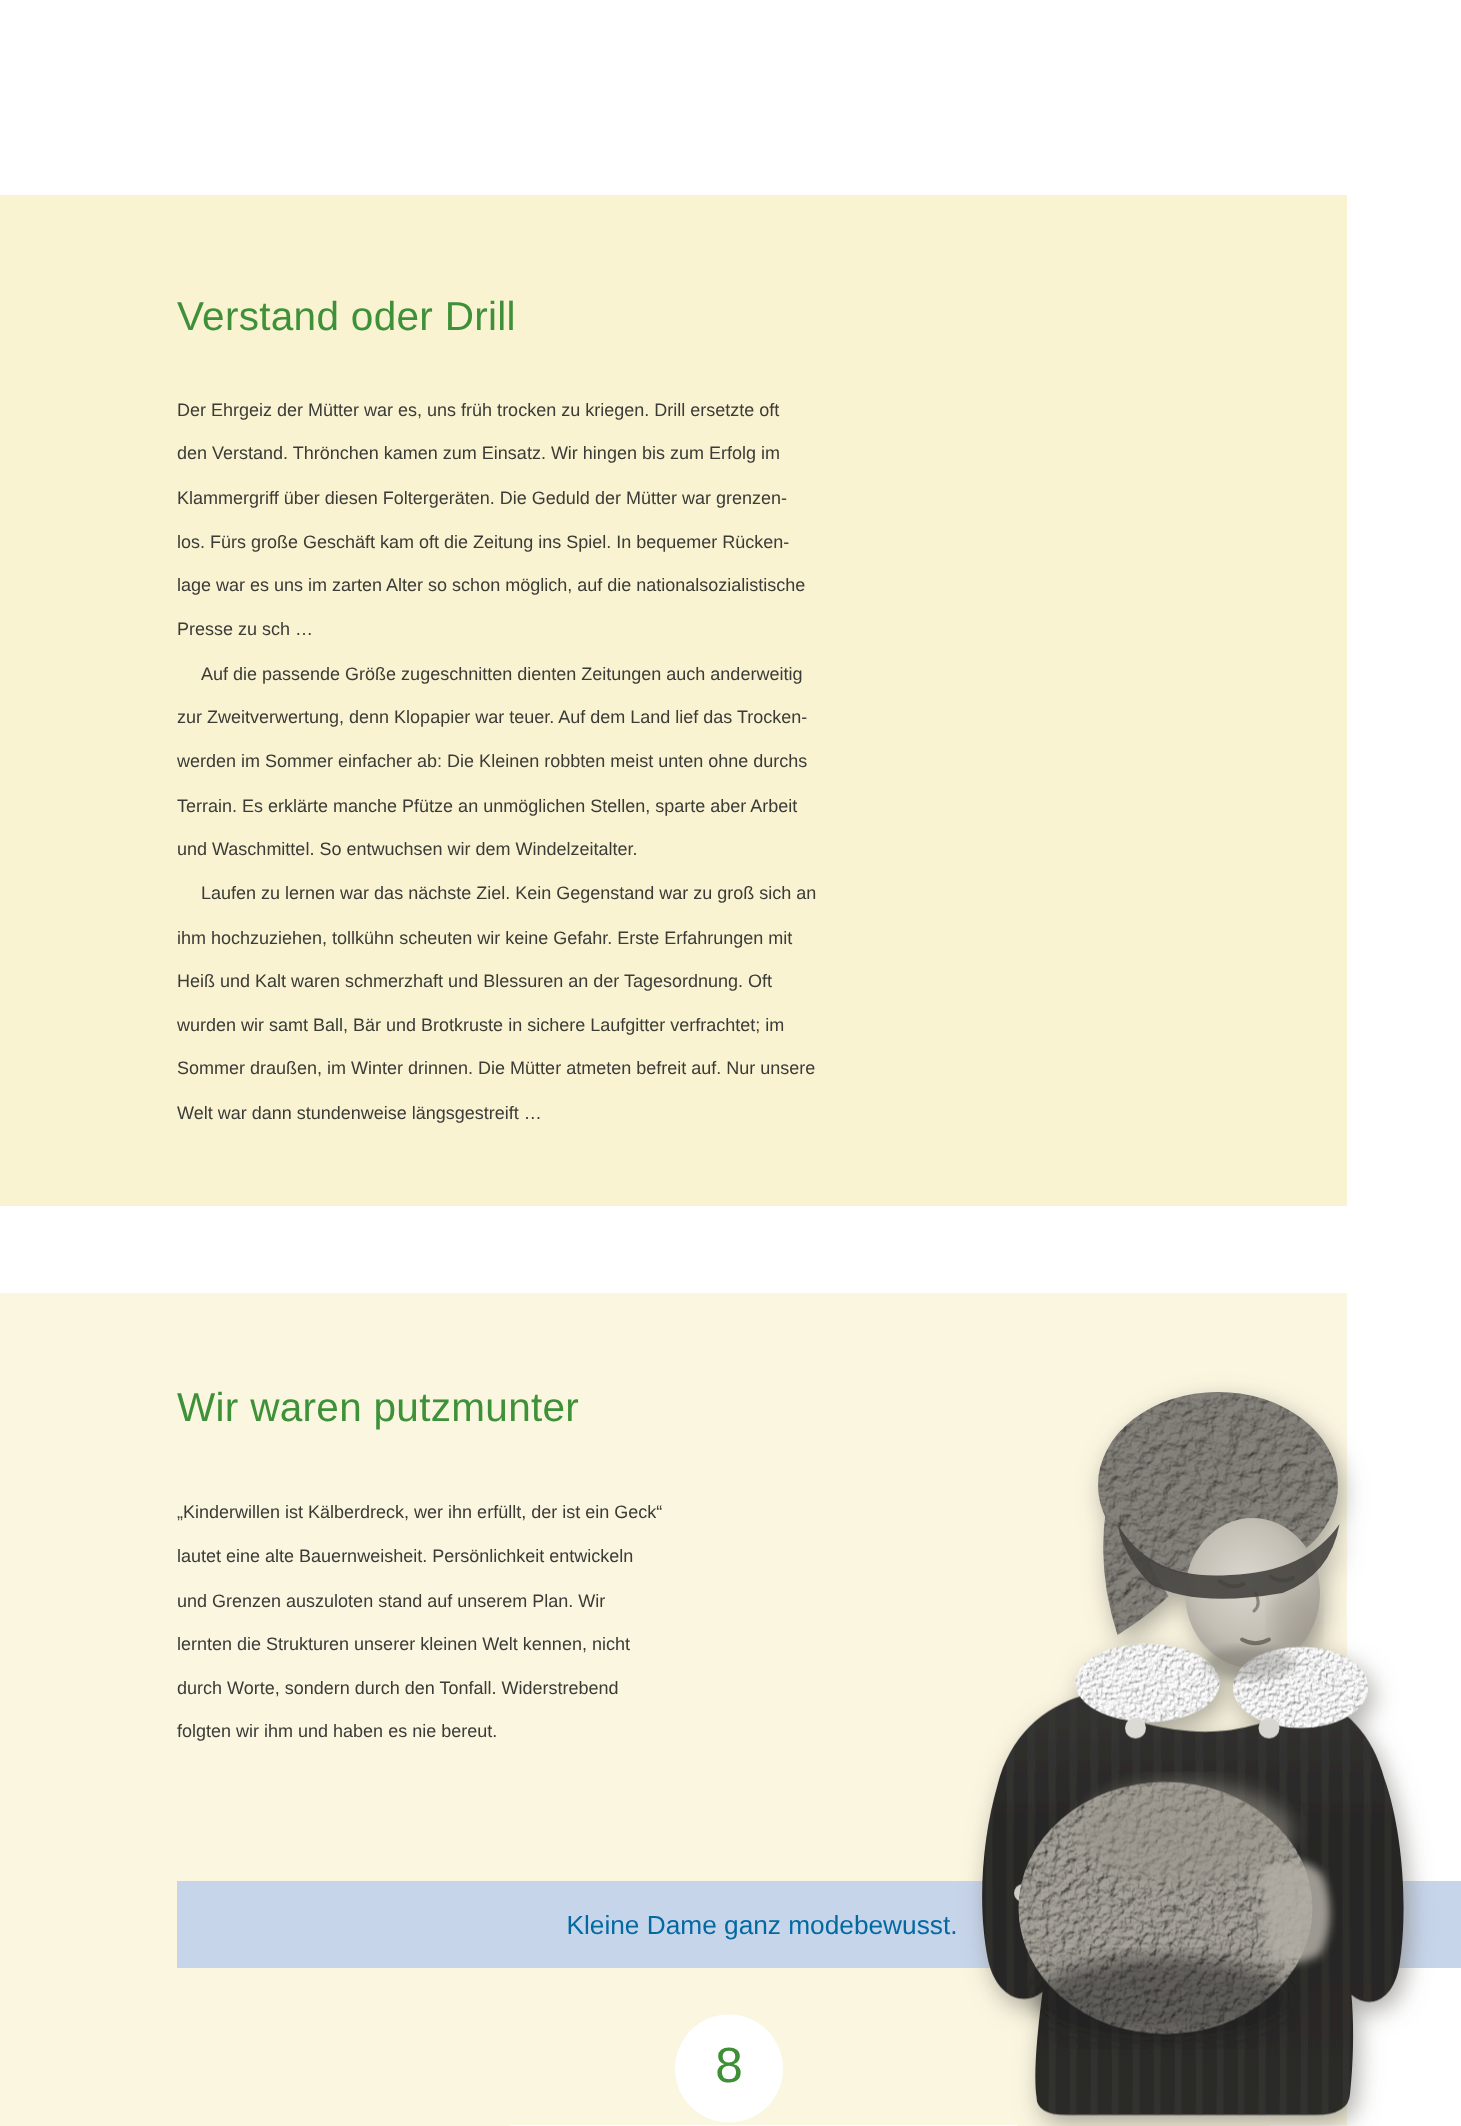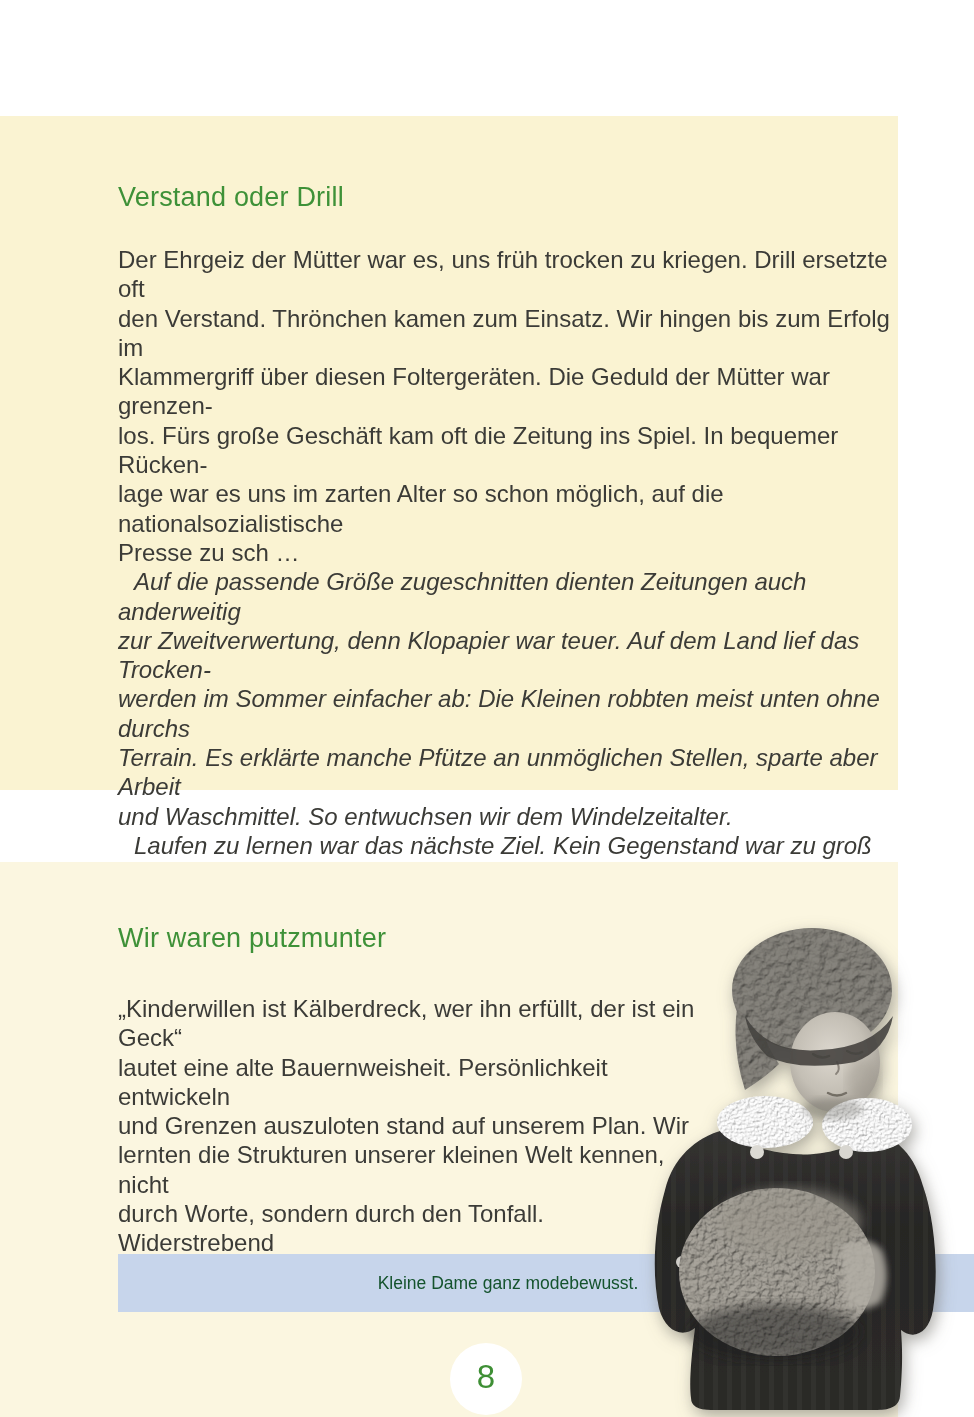--- a/index.html
+++ b/index.html
@@ -1,33 +1,33 @@
 <!DOCTYPE html>
 <html><head>
 <meta charset="utf-8">
 <style>
   html,body{margin:0;padding:0;background:#ffffff;}
   .page{position:relative;width:974px;height:1417px;background:#ffffff;overflow:hidden;
         font-family:"Liberation Sans","DejaVu Sans",sans-serif;}
   .block{position:absolute;left:0;width:898px;}
-  .block1{top:116px;height:674px;background:#faf3d2;}
+  .block1{top:130px;height:674px;background:#faf3d2;}
   .block2{top:818px;height:572px;background:#fbf6e0;margin-top:44px;}
   .heading{position:absolute;left:118px;margin:0;font-size:27px;font-weight:400;
            color:#3e9138;letter-spacing:.2px;line-height:1.1;}
   .block1 .heading{top:67px;}
   .block2 .heading{top:62px;}
-  .bodytext{position:absolute;left:118px;color:#3b3b37;font-size:24px;line-height:29.3px;}
+  .bodytext{position:absolute;left:118px;color:#3b3b37;font-size:12px;line-height:29.3px;}
   .block1 .bodytext{top:129px;width:772px;}
   .block2 .bodytext{top:132px;width:578px;}
   .bodytext p{margin:0;white-space:pre-line;}
-  .bodytext p.ind{text-indent:16px;font-style:italic;}
+  .bodytext p.ind{text-indent:16px;}
   .caption-bar{position:absolute;left:118px;top:1254px;width:856px;height:58px;
                background:#c7d5eb;z-index:2;}
   .caption-inner{display:block;width:780px;text-align:center;line-height:58px;
-                 font-size:17.5px;color:#14532d;}
+                 font-size:17.5px;color:#0369a1;}
   .page-badge{position:absolute;left:450px;top:1343px;width:72px;height:72px;background:#ffffff;
               border-radius:50%;z-index:2;display:flex;align-items:center;justify-content:center;}
   .page-badge span{font-size:33px;color:#3e8f35;padding-bottom:4px;}
   .photo{position:absolute;left:615px;top:890px;width:359px;height:527px;z-index:3;}
 </style>
 </head>
 <body>
 
 <div class="page">
 

